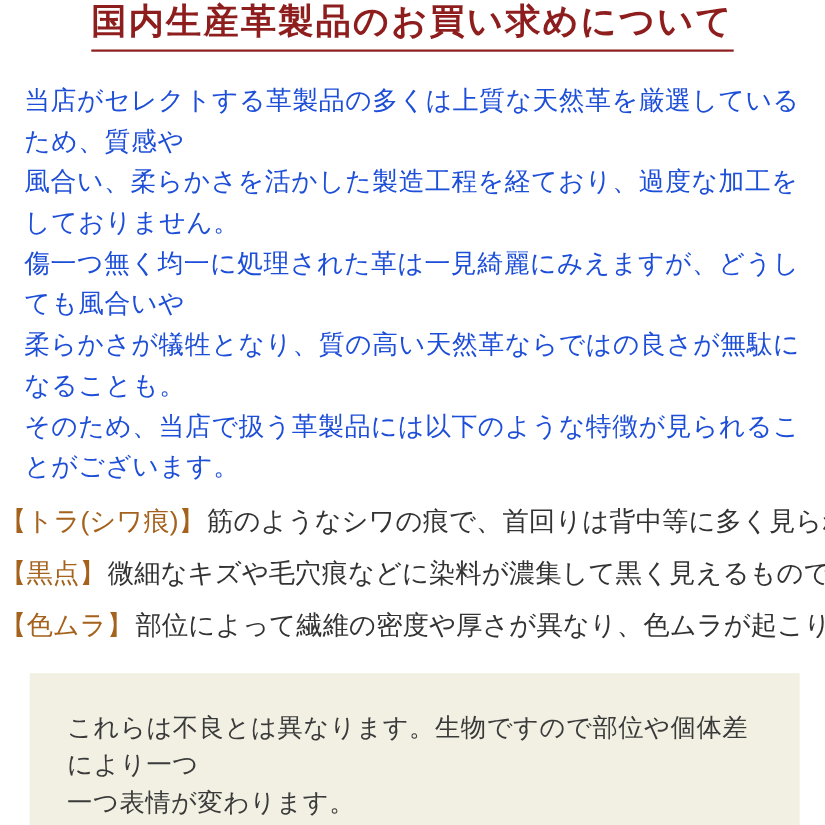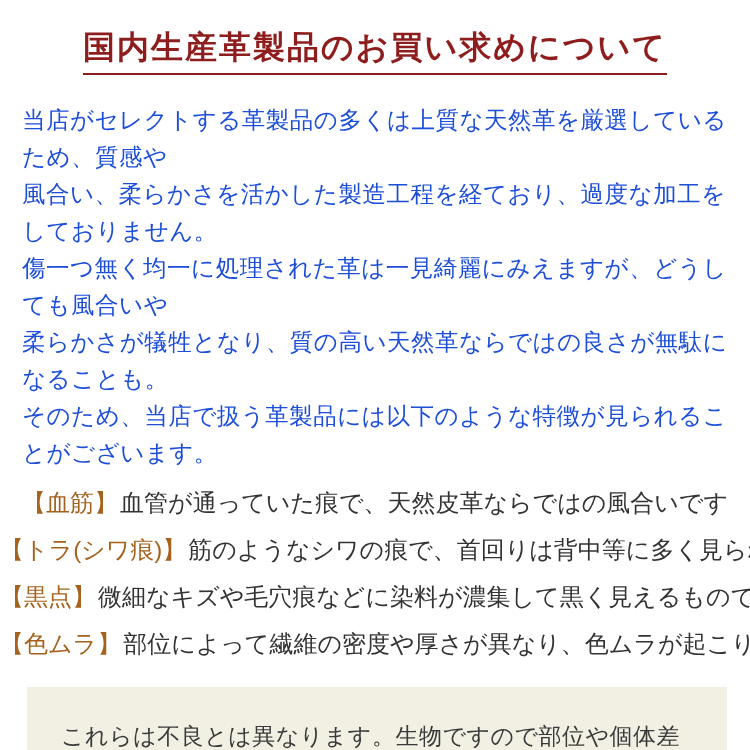--- a/index.html
+++ b/index.html
@@ -10,21 +10,20 @@
   body {
     width: 750px;
     height: 750px;
     overflow: hidden;
     font-family: "Liberation Serif", "DejaVu Serif", serif;
     color: #2e2e2e;
   }
   
   .title-wrap {
     text-align: center;
-    padding-top: 28px;
   }
   .page-title {
     display: inline-block;
     font-size: 32px;
     font-weight: bold;
     letter-spacing: 2px;
     color: #8e1d1d;
     border-bottom: 2px solid #8e1d1d;
     padding-bottom: 7px;
     line-height: 1.2;
@@ -79,23 +78,20 @@
 </div>
 
 <div class="intro">当店がセレクトする革製品の多くは上質な天然革を厳選しているため、質感や
 風合い、柔らかさを活かした製造工程を経ており、過度な加工をしておりません。
 傷一つ無く均一に処理された革は一見綺麗にみえますが、どうしても風合いや
 柔らかさが犠牲となり、質の高い天然革ならではの良さが無駄になることも。
 そのため、当店で扱う革製品には以下のような特徴が見られることがございます。</div>
 
 <div class="features">
   <div class="feature-row">
-    <span class="feature-label">【血筋】</span><span>血管が通っていた痕で、天然皮革ならではの風合いです</span>
-  </div>
-  <div class="feature-row">
     <span class="feature-label">【トラ(シワ痕)】</span><span>筋のようなシワの痕で、首回りは背中等に多く見られます</span>
   </div>
   <div class="feature-row">
     <span class="feature-label">【黒点】</span><span>微細なキズや毛穴痕などに染料が濃集して黒く見えるものです</span>
   </div>
   <div class="feature-row">
     <span class="feature-label">【色ムラ】</span><span>部位によって繊維の密度や厚さが異なり、色ムラが起こります</span>
   </div>
 </div>
 

